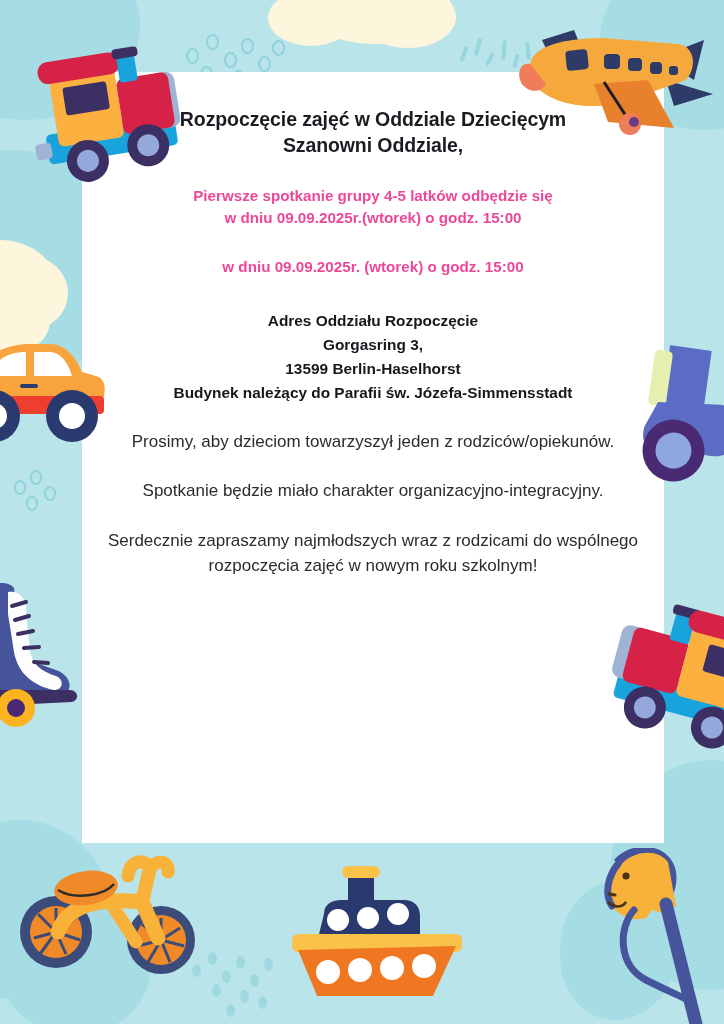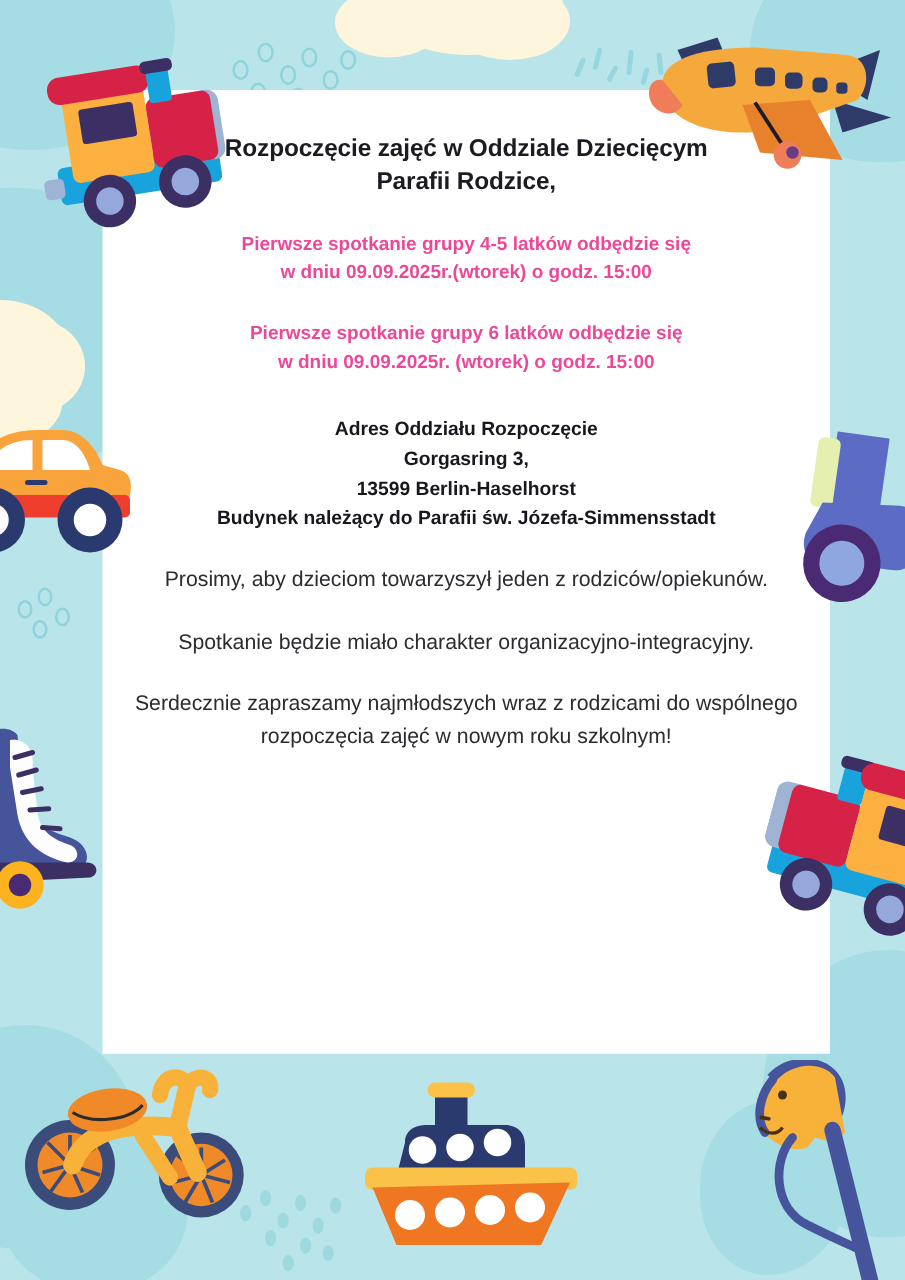--- a/index.html
+++ b/index.html
@@ -271,32 +271,31 @@
     <path d="M24 54 C30 60 38 60 42 54" stroke="#4a3216" stroke-width="2.6" fill="none"></path>
     <path d="M82 56 L112 176" stroke="#46549b" stroke-width="13" stroke-linecap="round" fill="none"></path>
     <path d="M50 62 C34 80 34 118 62 132 C86 144 96 148 100 150" stroke="#46549b" stroke-width="7" fill="none" stroke-linecap="round"></path>
   </svg>
 
   <div class="panel">
     <div class="content">
 
       <h1 class="title">
         <div>Rozpoczęcie zajęć w Oddziale Dziecięcym</div>
-        <div>Parafii Rodzice,</div>
+        <div>Szanowni Oddziale,</div>
       </h1>
 
 
 
       <div class="block navy">
         <div>Pierwsze spotkanie grupy 4-5 latków odbędzie się</div>
         <div>w dniu 09.09.2025r.(wtorek) o godz. 15:00</div>
       </div>
 
       <div class="block navy">
-        <div>Pierwsze spotkanie grupy 6 latków odbędzie się</div>
         <div>w dniu 09.09.2025r. (wtorek) o godz. 15:00</div>
       </div>
 
       <div class="address">
         <div>Adres Oddziału Rozpoczęcie</div>
         <div>Gorgasring 3,</div>
         <div>13599 Berlin-Haselhorst</div>
         <div>Budynek należący do Parafii św. Józefa-Simmensstadt</div>
       </div>
 

